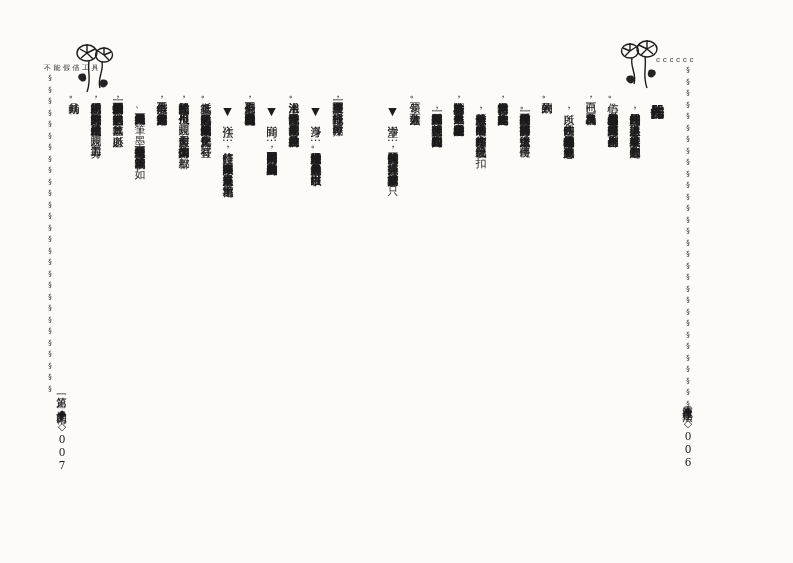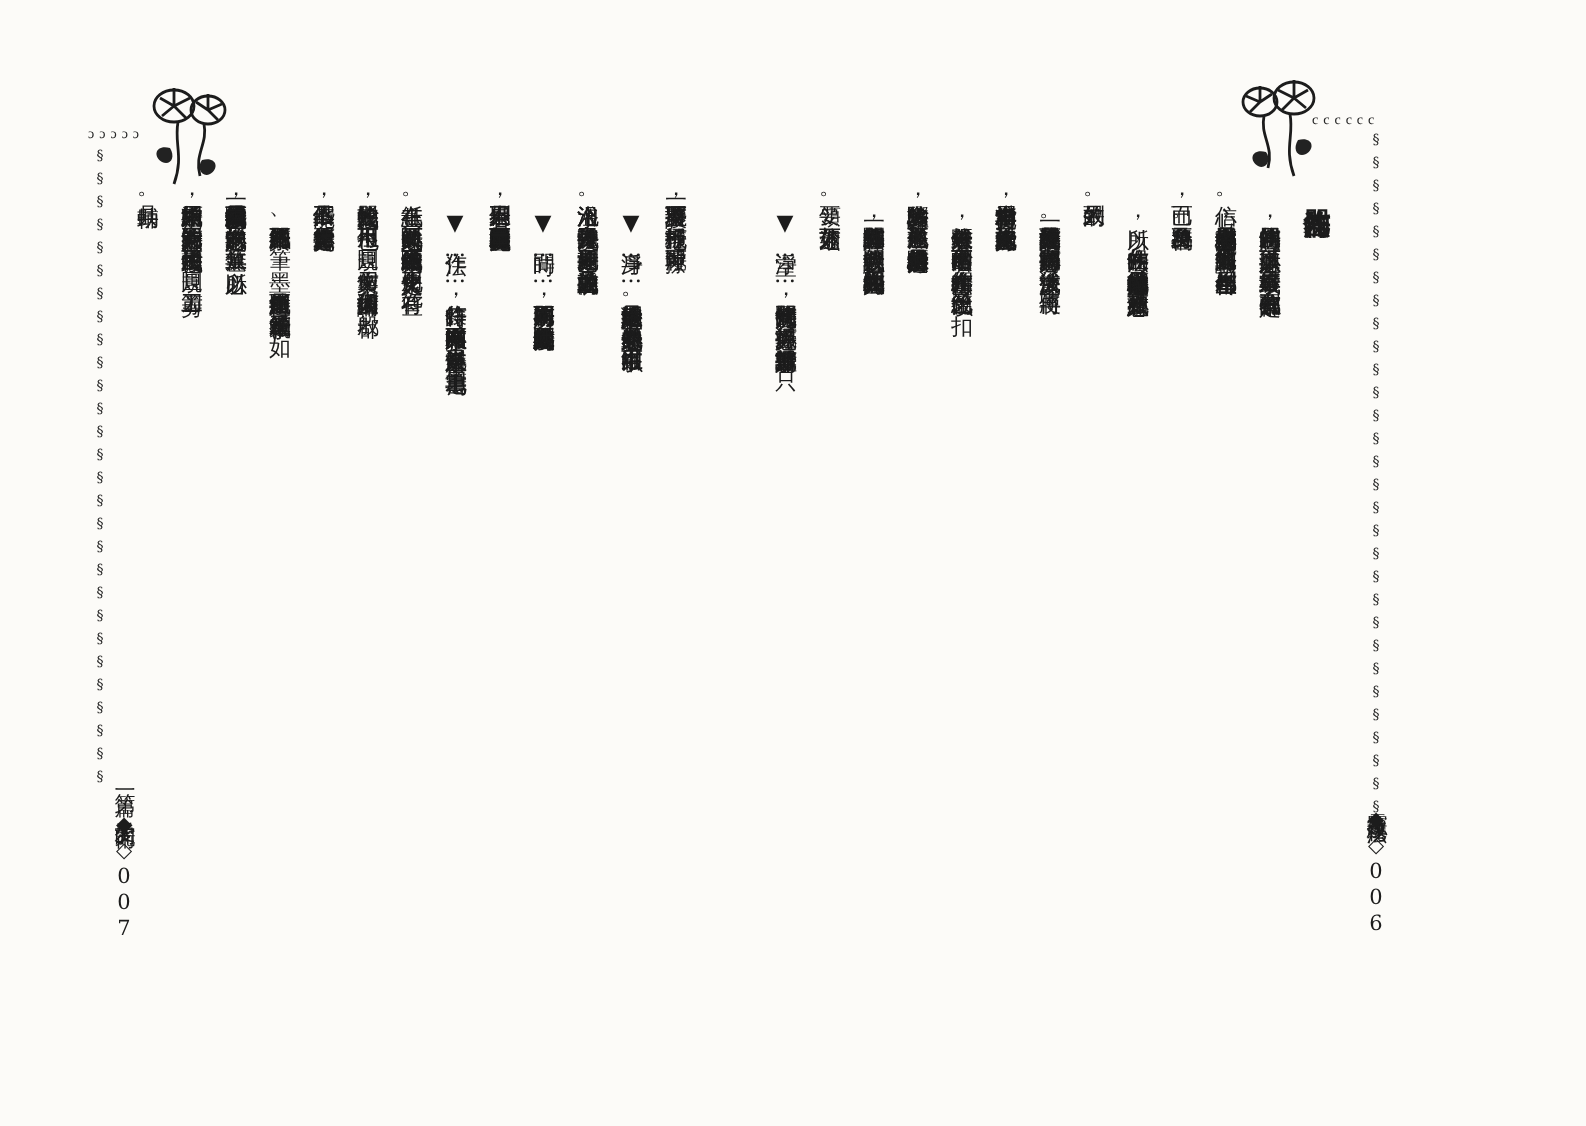--- a/index.html
+++ b/index.html
@@ -55,21 +55,21 @@
     white-space:nowrap;
   }
   .chain-v-right{left:684px;top:66px;}
   .chain-v-left{left:46px;top:74px;}
   .chain-h{
     position:absolute;
     font-size:7px;
     letter-spacing:2.5px;
     color:#262626;
     white-space:nowrap;
-    font-family:Liberation Serif, serif;
+    font-family:Liberation Mono, monospace;
   }
   .chain-h-right{left:656px;top:56px;}
   .chain-h-left{left:44px;top:63px;}
   .flower{position:absolute;}
   .flower-left{left:72px;top:42px;}
   .flower-right{left:616px;top:38px;transform:scaleX(-1);}
 </style>
 </head>
 <body>
 
@@ -90,21 +90,21 @@
     <ellipse cx="15" cy="11" rx="10" ry="8"></ellipse>
     <path d="M8 7 L15 11 M15 2 L15 11 M23 7 L15 11 M21 17 L15 11 M9 16 L15 11"></path>
     <ellipse cx="32" cy="13" rx="8.5" ry="7"></ellipse>
     <path d="M26 9 L32 13 M32 5 L32 13 M39 10 L32 13 M37 18 L32 13"></path>
     <path d="M17 19 C15 30 20 36 15 50"></path>
     <path d="M30 20 C32 30 25 35 28 46"></path>
     <path d="M13 32 C6 30 4 36 9 39 C13 41 16 37 13 32 Z" fill="#222" stroke="none"></path>
     <path d="M29 38 C36 36 38 42 33 45 C29 47 26 42 29 38 Z" fill="#222" stroke="none"></path>
   </svg>
 
-  <div class="chain-h chain-h-left">ɔɔɔɔɔ</div>
+  <div class="chain-h chain-h-left">不能假借工具</div>
   <div class="chain-h chain-h-right">cccccc</div>
   <div class="chain-v chain-v-left">§§§§§§§§§§§§§§§§§§§§§§§§§§§§</div>
   <div class="chain-v chain-v-right">§§§§§§§§§§§§§§§§§§§§§§§§§§§§§§</div>
 
   <div class="running-title running-title-right">靈符改運秘法◆◇006</div>
   <div class="running-title running-title-left">第一篇　愛的咒術◆◇007</div>
 
   <div class="page-body page-body-right">
     <div class="col heading-col">符咒的作法</div>
     <div class="col">　利用符咒作法的時候，必須注意以下事項：不管是好事或壞事，一定都要有強烈的</div>

